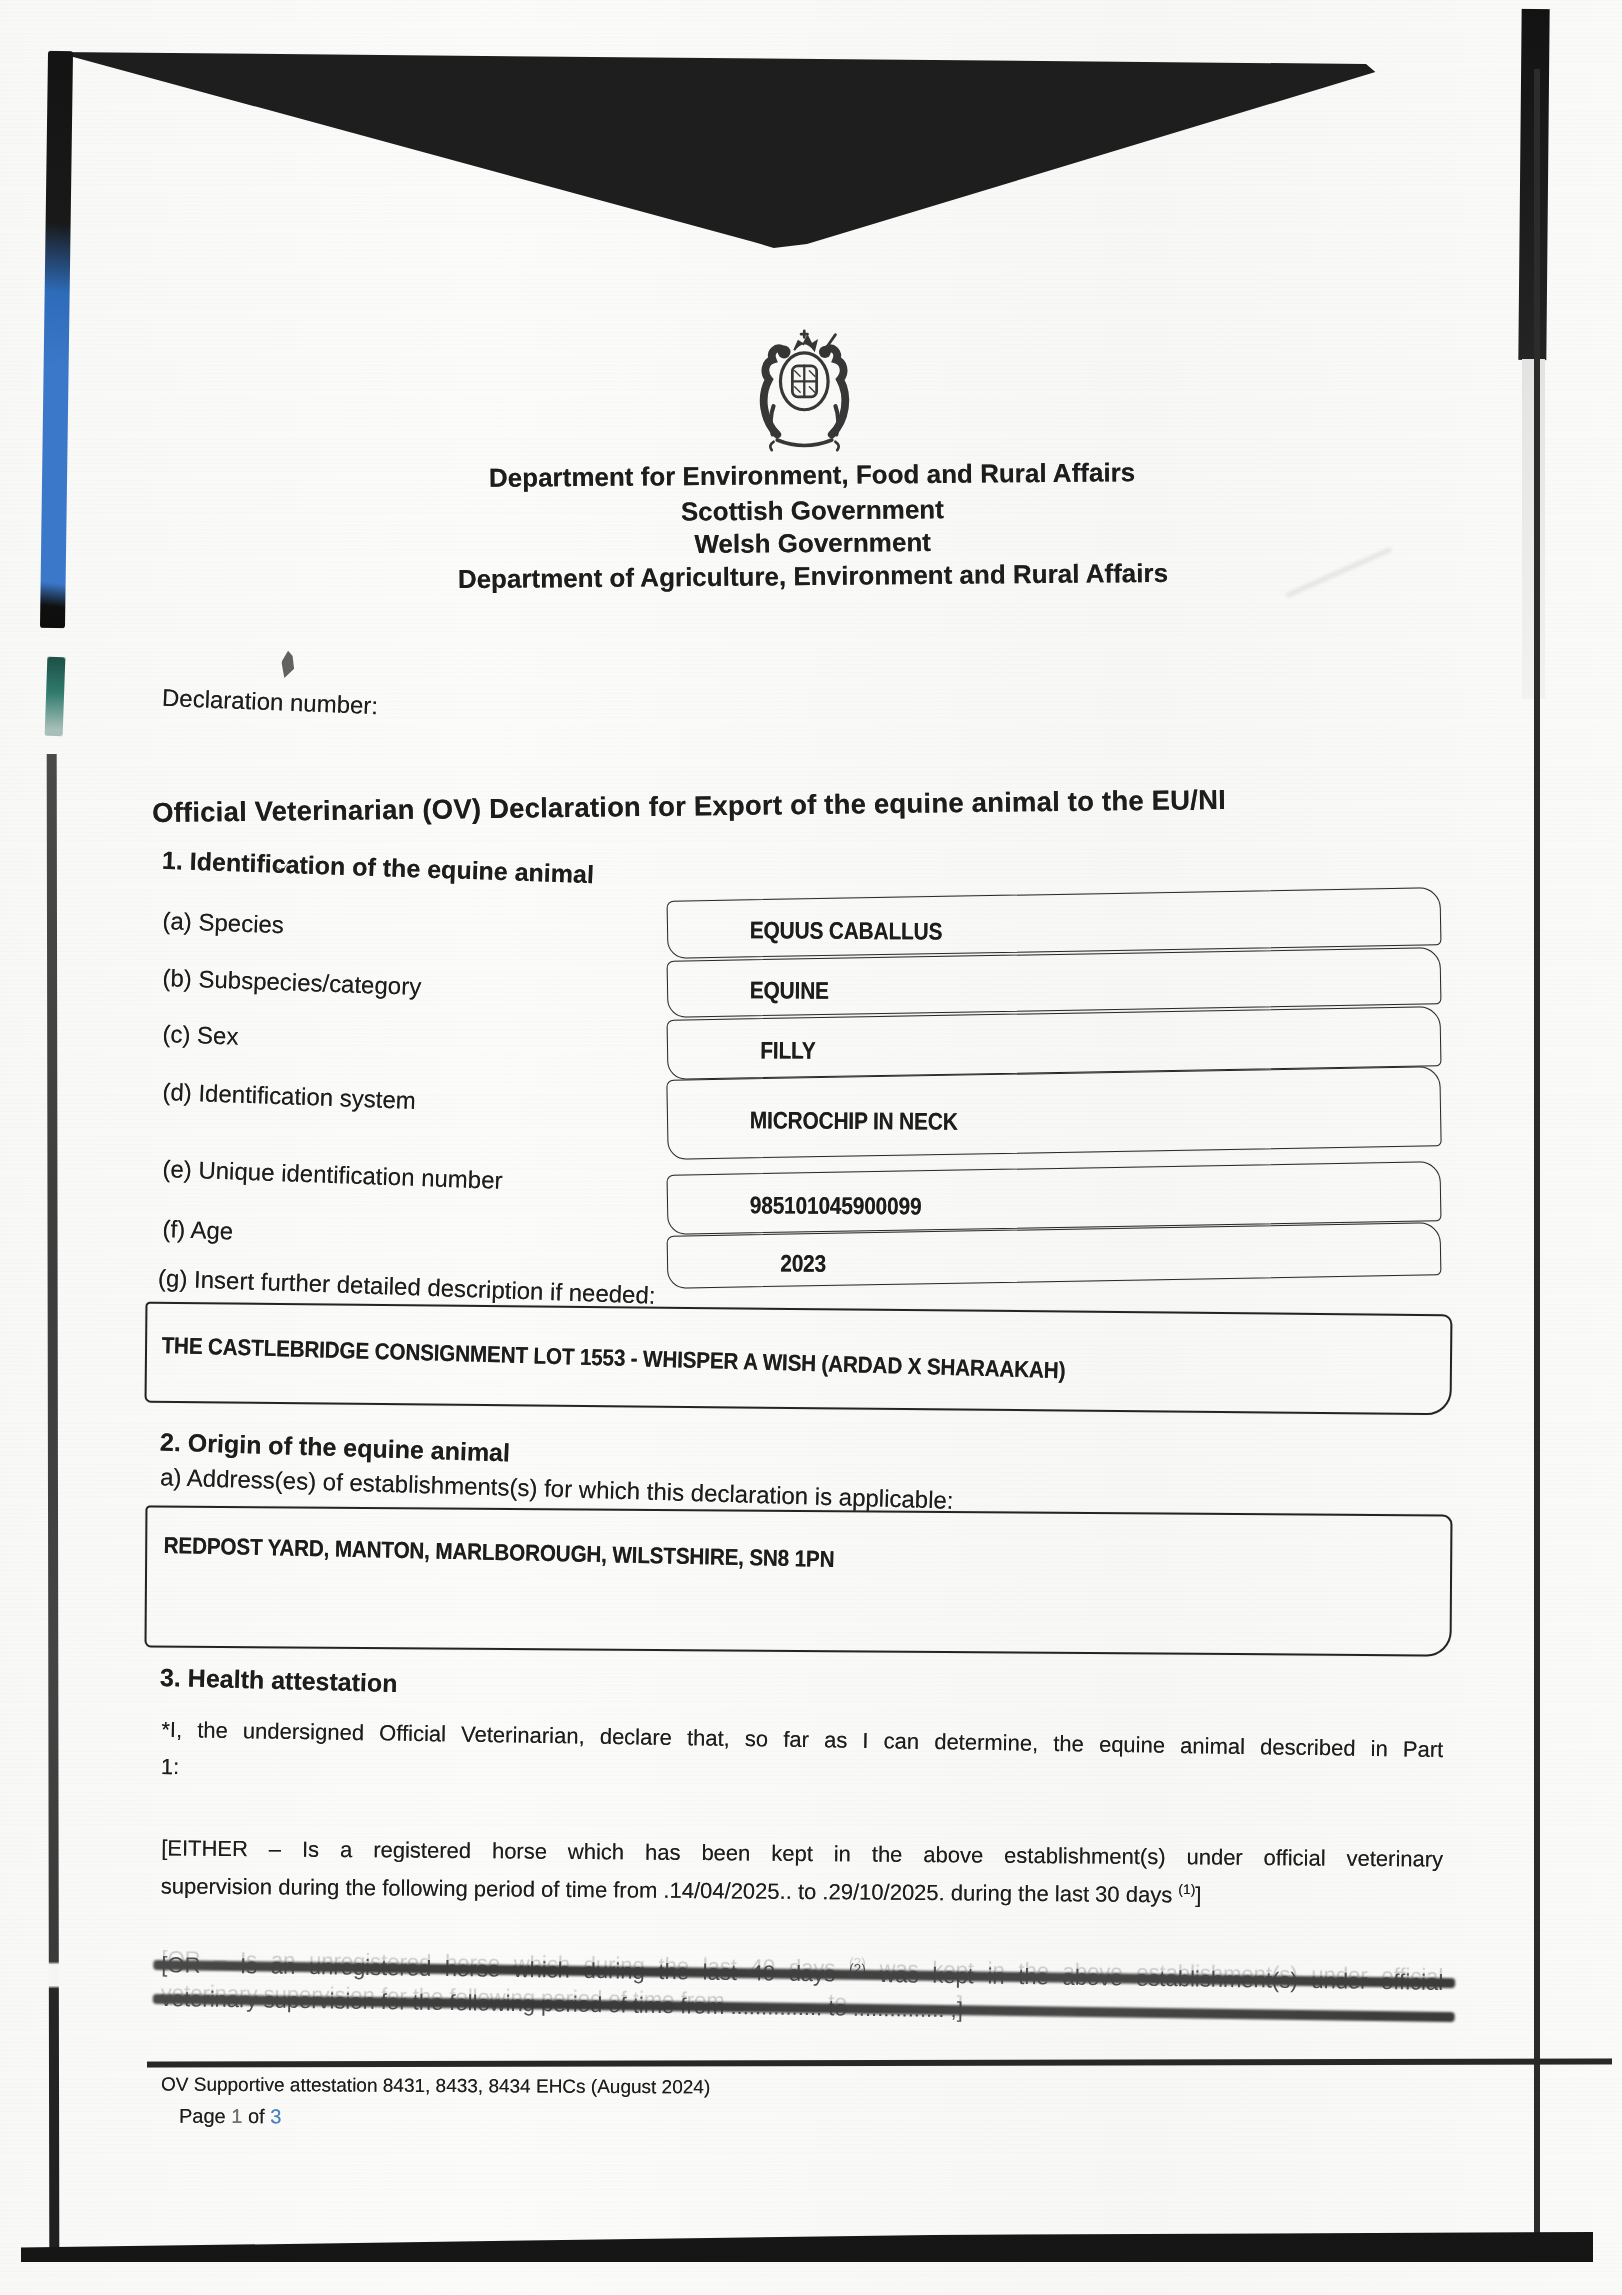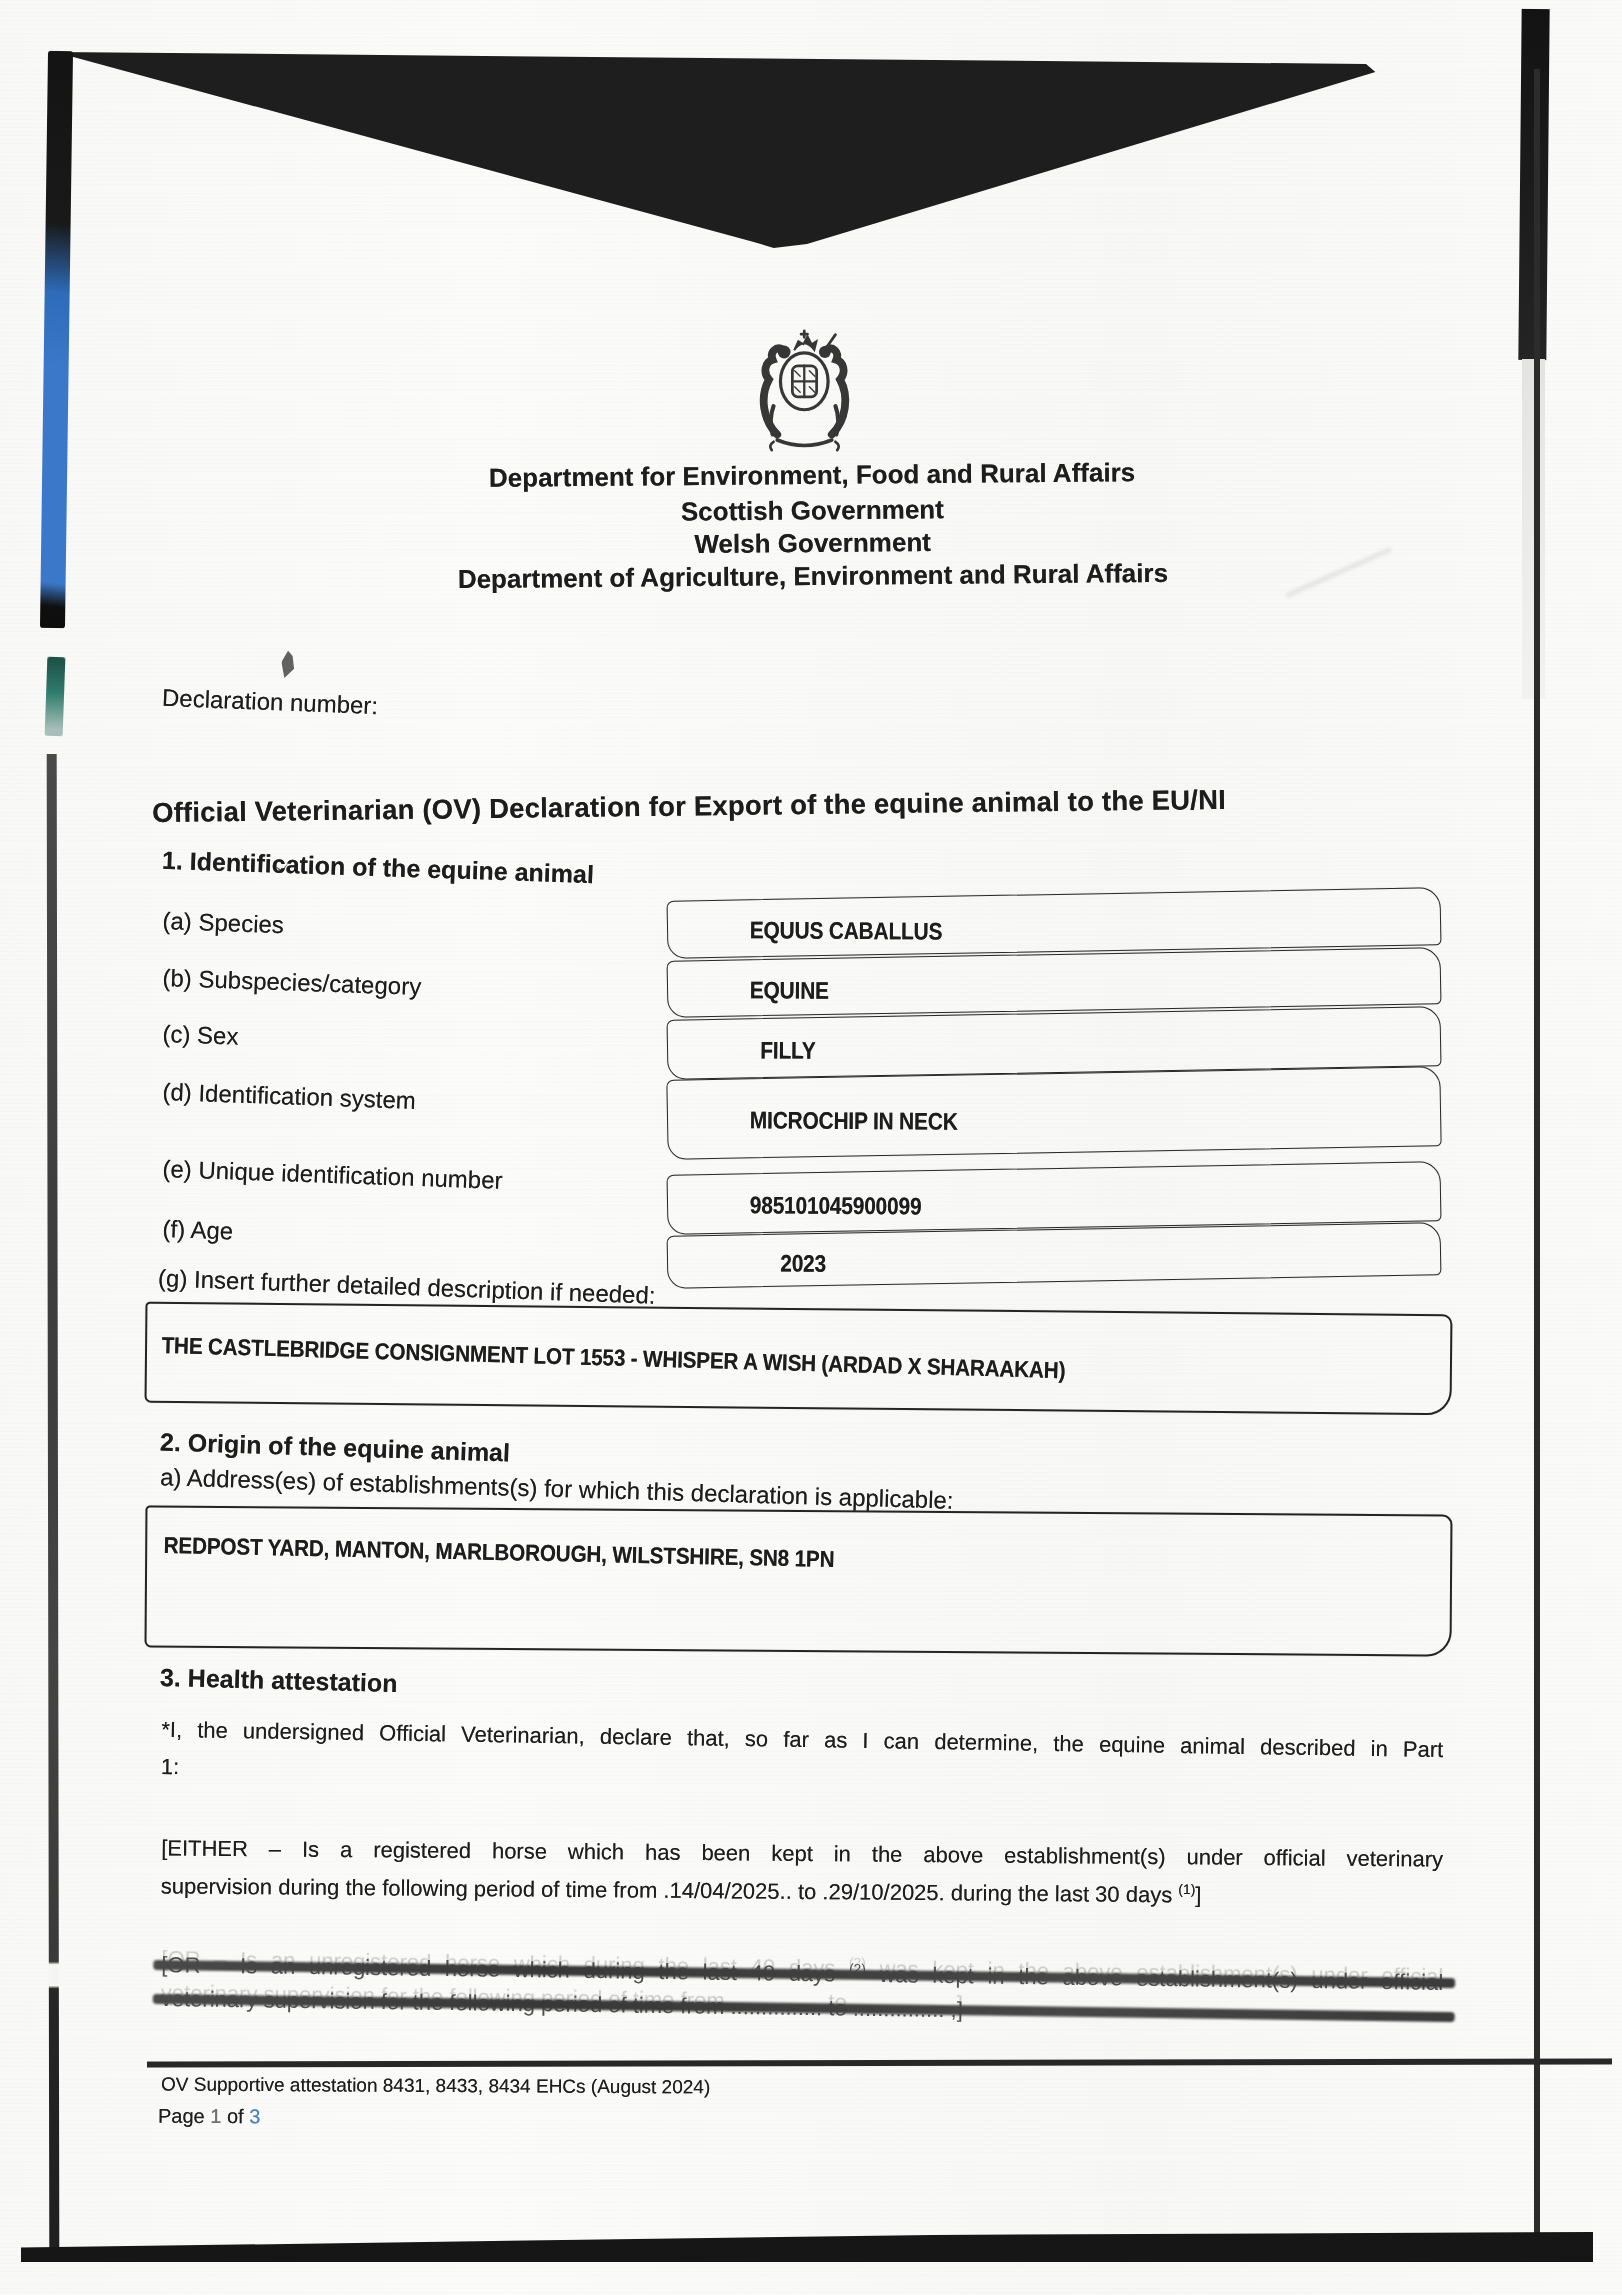--- a/index.html
+++ b/index.html
@@ -97,21 +97,21 @@
     text-shadow:0 -6px 0.9px rgba(80,80,80,.28); }
   .strike{ position:relative; display:block; }
   .strike::after{ content:""; position:absolute; left:-8.3px; right:-12px; top:12px; height:9.6px;
     background:linear-gradient(90deg,#4a4a4a,#383838 30%,#474747 70%,#3b3b3b);
     filter:blur(0.9px); border-radius:3.7px; }
 
   
   .foot-rule{ left:147px; top:2060px; width:1465px; height:6px; background:#282828;
     transform:rotate(-.12deg); filter:blur(0.4px); }
   #foot-attest{ left:161px; top:2075px; font-size:19px; transform:rotate(.3deg); }
-  #foot-page{ left:158px; top:2105px; font-size:20px; transform:rotate(.3deg); }
+  #foot-page{ left:179px; top:2105px; font-size:20px; transform:rotate(.3deg); }
   .pg-num{ color:#6e7275; } .pg-total{ color:#4a80c2; text-shadow:0 0 0.5px rgba(74,128,194,.6); }
 </style>
 </head>
 <body>
 
 <div class="page">
 
   <div class="abs wedge"></div>
   <div class="abs left-bar"></div>
   <div class="abs teal-frag"></div>

